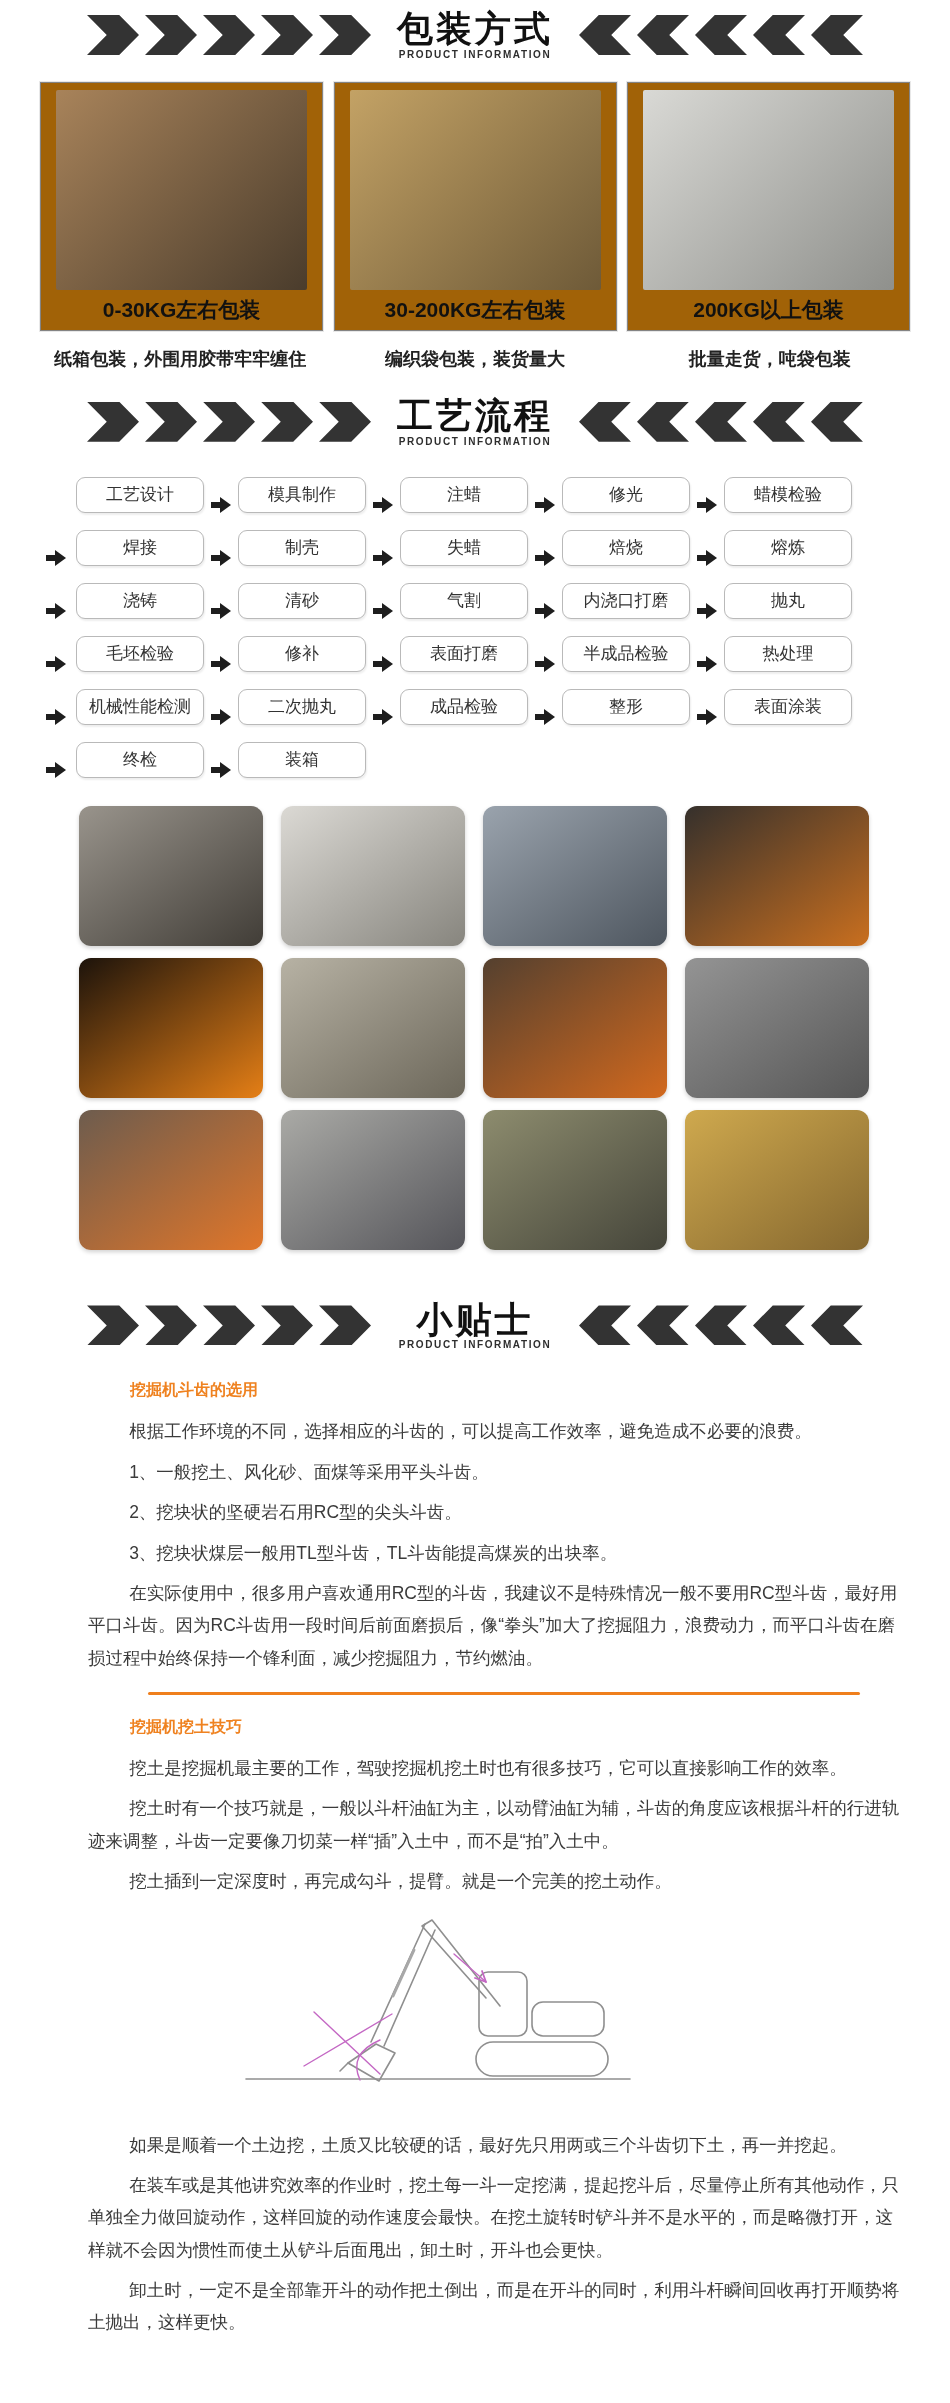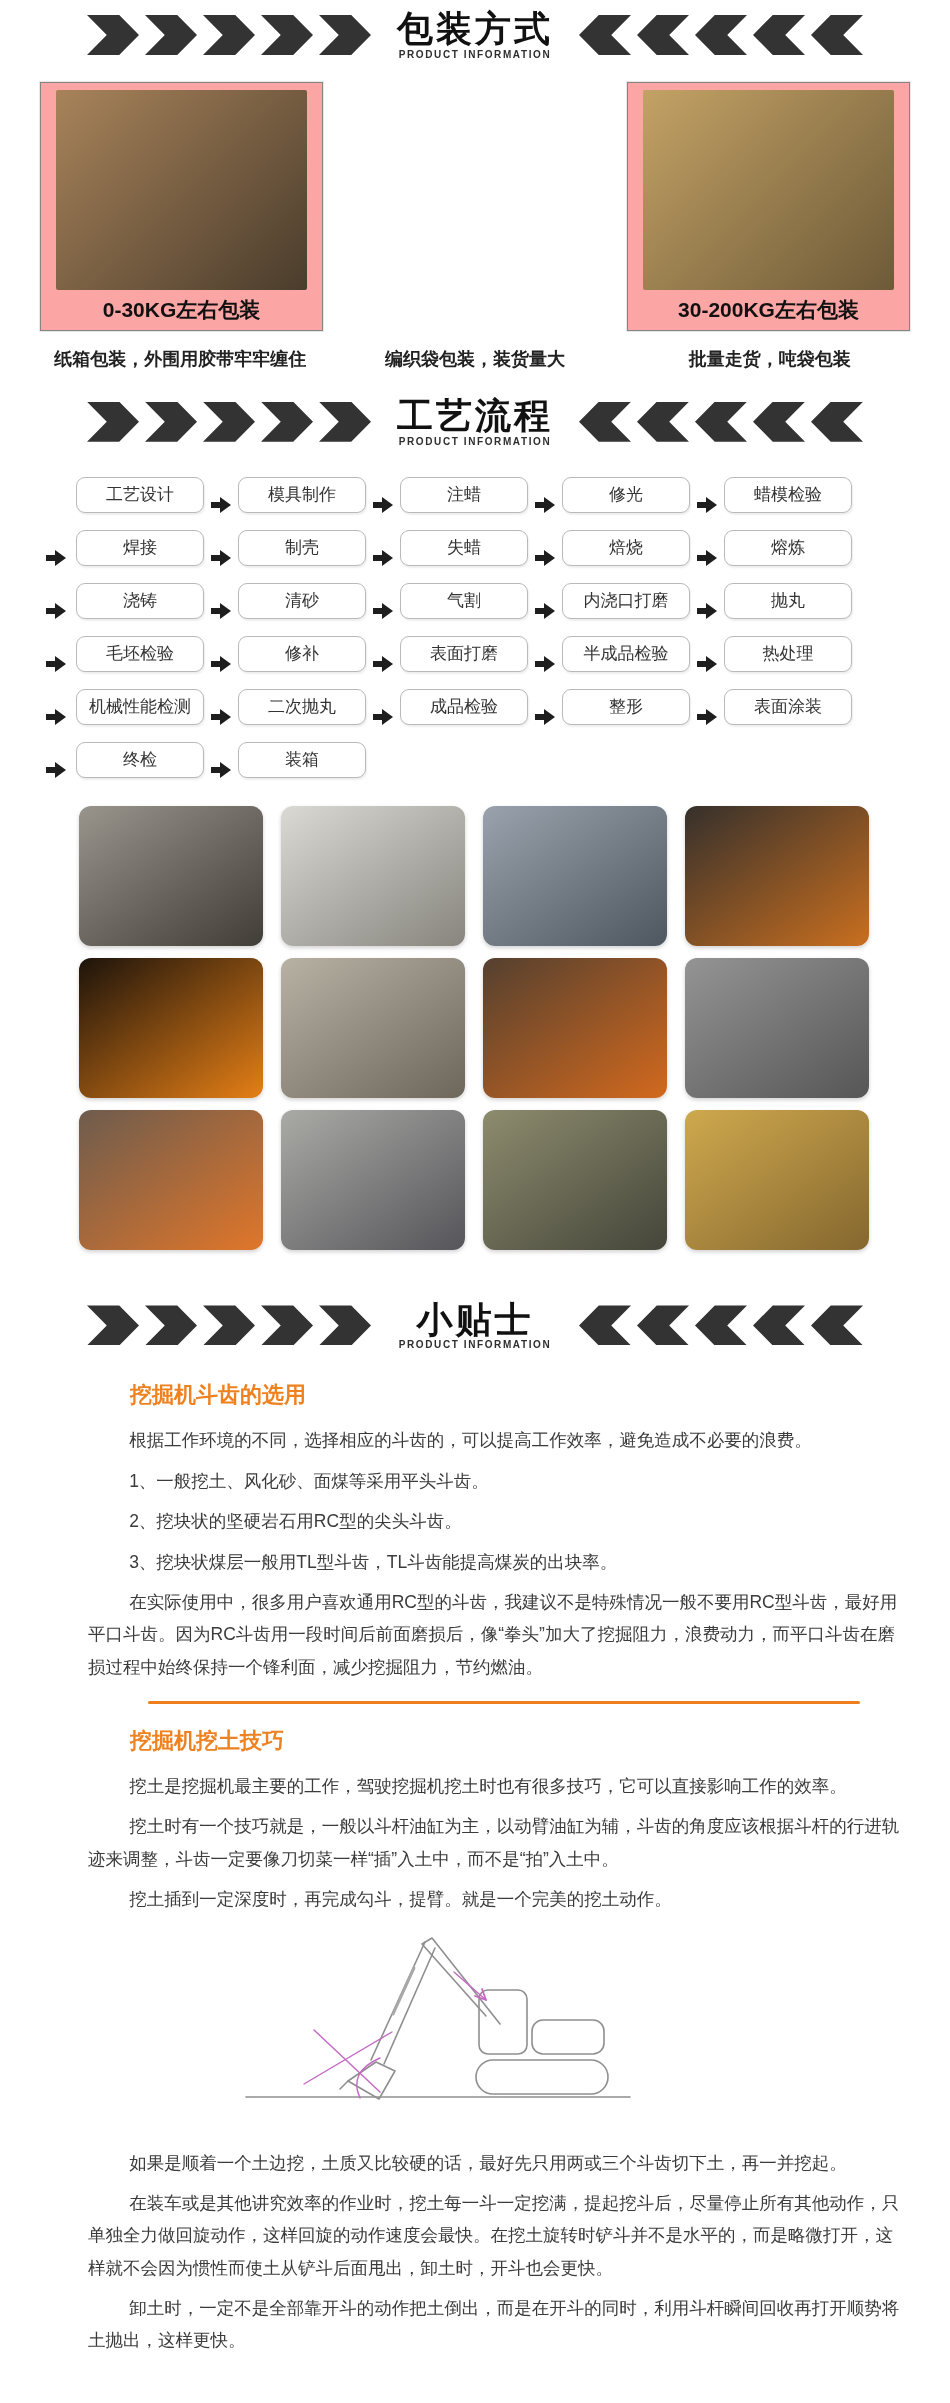--- a/index.html
+++ b/index.html
@@ -11,21 +11,21 @@
   .chev-group{display:flex;gap:6px;}
   .chev{width:52px;height:40px;background:#333;display:inline-block;}
   .chev.right{clip-path:polygon(0 0,62% 0,100% 50%,62% 100%,0 100%,38% 50%);}
   .chev.left{clip-path:polygon(100% 0,38% 0,0 50%,38% 100%,100% 100%,62% 50%);}
   .band-center{text-align:center;margin:0 12px;min-width:170px;}
   .band-title{font-size:36px;font-weight:bold;color:#111;letter-spacing:3px;line-height:1.05;}
   .band-sub{font-size:10px;letter-spacing:1.6px;color:#2e2e2e;margin-top:1px;font-weight:bold;}
 
   
   .pack-row{display:flex;justify-content:space-between;margin:22px 40px 0;}
-  .pack-card{width:283px;border:1px solid #848484;background:#fca5a5;box-shadow:0 0 0 1px #e8e8e8;padding:7px 15px 0;box-sizing:border-box;}
+  .pack-card{width:283px;border:1px solid #848484;background:#a16207;box-shadow:0 0 0 1px #e8e8e8;padding:7px 15px 0;box-sizing:border-box;}
   .pack-photo{height:200px;border-radius:2px;}
   .pack-caption{height:40px;display:flex;align-items:center;justify-content:center;font-size:21px;font-weight:bold;color:#111;}
   .pack-desc-row{display:flex;justify-content:space-between;margin:16px 40px 0;gap:14px;}
   .pack-desc{width:283px;text-align:center;font-size:18px;font-weight:bold;color:#222;}
 
   
   .flow-wrap{margin:30px 0 0 46px;}
   .flow-row{display:flex;align-items:flex-end;margin-bottom:17px;}
   .lead-slot{width:30px;display:flex;align-items:center;}
   .flow-box{width:128px;height:36px;border:1px solid #b9b9b9;border-radius:9px;background:#fff;display:flex;align-items:center;justify-content:center;font-size:17px;color:#333;box-shadow:1px 2px 2px rgba(0,0,0,.07);box-sizing:border-box;white-space:nowrap;}
@@ -33,21 +33,21 @@
   .flow-arrow{position:relative;width:21px;height:16px;}
   .flow-arrow::before{content:"";position:absolute;left:0;top:5px;width:10px;height:6px;background:#1e1e1e;}
   .flow-arrow::after{content:"";position:absolute;left:9px;top:0;width:0;height:0;border-top:8px solid transparent;border-bottom:8px solid transparent;border-left:11px solid #1e1e1e;}
 
   
   .grid{width:792px;margin:28px auto 0;display:grid;grid-template-columns:repeat(4,184px);grid-gap:12px 18px;}
   .grid-photo{height:140px;border-radius:12px;box-shadow:0 2px 4px rgba(0,0,0,.18);}
 
   
   .tips{margin:30px 48px 0 88px;}
-  .tip-heading{color:#ef8220;font-size:22px;font-weight:bold;margin:22px 0 14px 42px;}
+  .tip-heading{color:#ef8220;font-size:16px;font-weight:bold;margin:22px 0 14px 42px;}
   .tips p{margin:0 0 8px;font-size:17.5px;line-height:1.85;text-indent:2.35em;color:#3b3b3b;}
   .orange-divider{height:3px;background:#ef7f1d;margin:18px 42px 0 60px;border-radius:2px;}
 
   .diagram-wrap{margin:18px 0 14px 140px;}
 </style>
 </head>
 <body>
 
 <div class="band first">
   <span class="chev-group">
@@ -71,20 +71,24 @@
 </div>
 
 <div class="pack-row" id="packaging-items">
     <div class="pack-card">
       <div class="pack-photo" style="background: linear-gradient(135deg, rgb(168, 131, 90) 0%, rgb(74, 60, 44) 100%);"></div>
       <div class="pack-caption">0-30KG左右包装</div>
     </div>
     <div class="pack-card">
       <div class="pack-photo" style="background: linear-gradient(135deg, rgb(195, 162, 101) 0%, rgb(110, 90, 56) 100%);"></div>
       <div class="pack-caption">30-200KG左右包装</div>
+    </div>
+    <div class="pack-card">
+      <div class="pack-photo" style="background: linear-gradient(135deg, rgb(217, 217, 213) 0%, rgb(143, 144, 140) 100%);"></div>
+      <div class="pack-caption">200KG以上包装</div>
     </div>
   </div>
 <div class="pack-desc-row" id="packaging-descs">
     <div class="pack-desc">纸箱包装，外围用胶带牢牢缠住</div>
     <div class="pack-desc">编织袋包装，装货量大</div>
     <div class="pack-desc">批量走货，吨袋包装</div>
   </div>
 
 <div class="band">
   <span class="chev-group">

